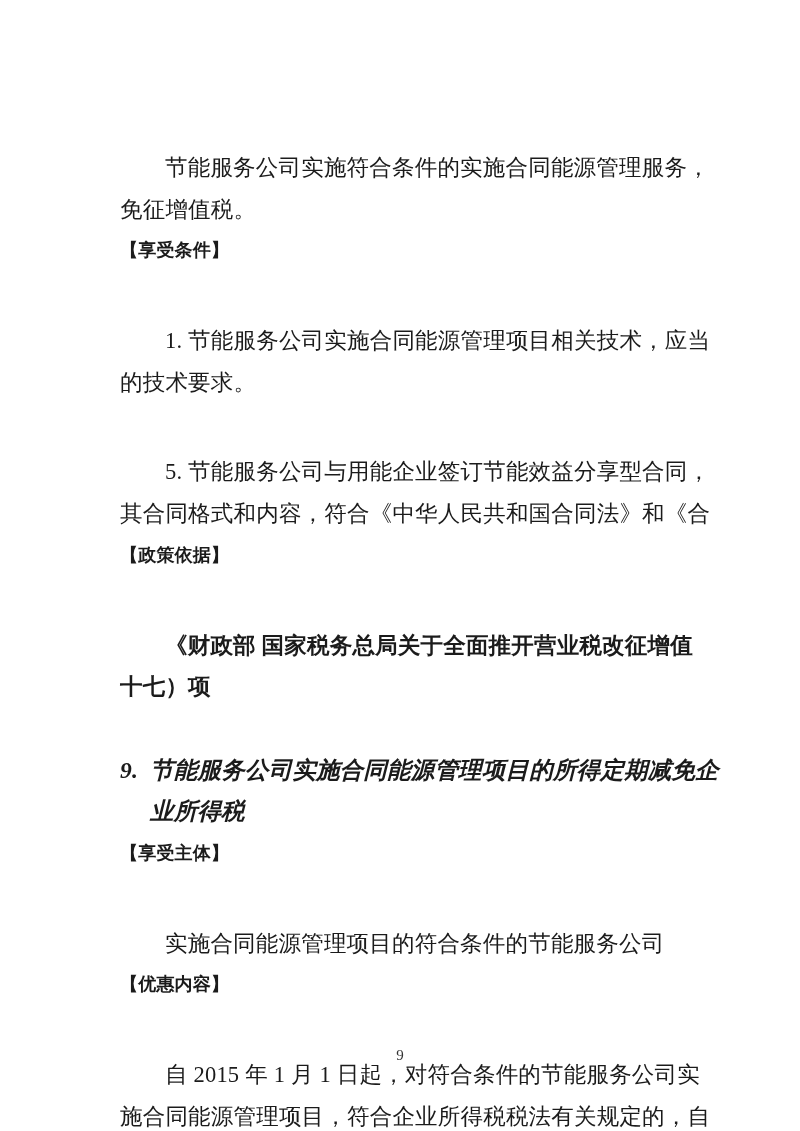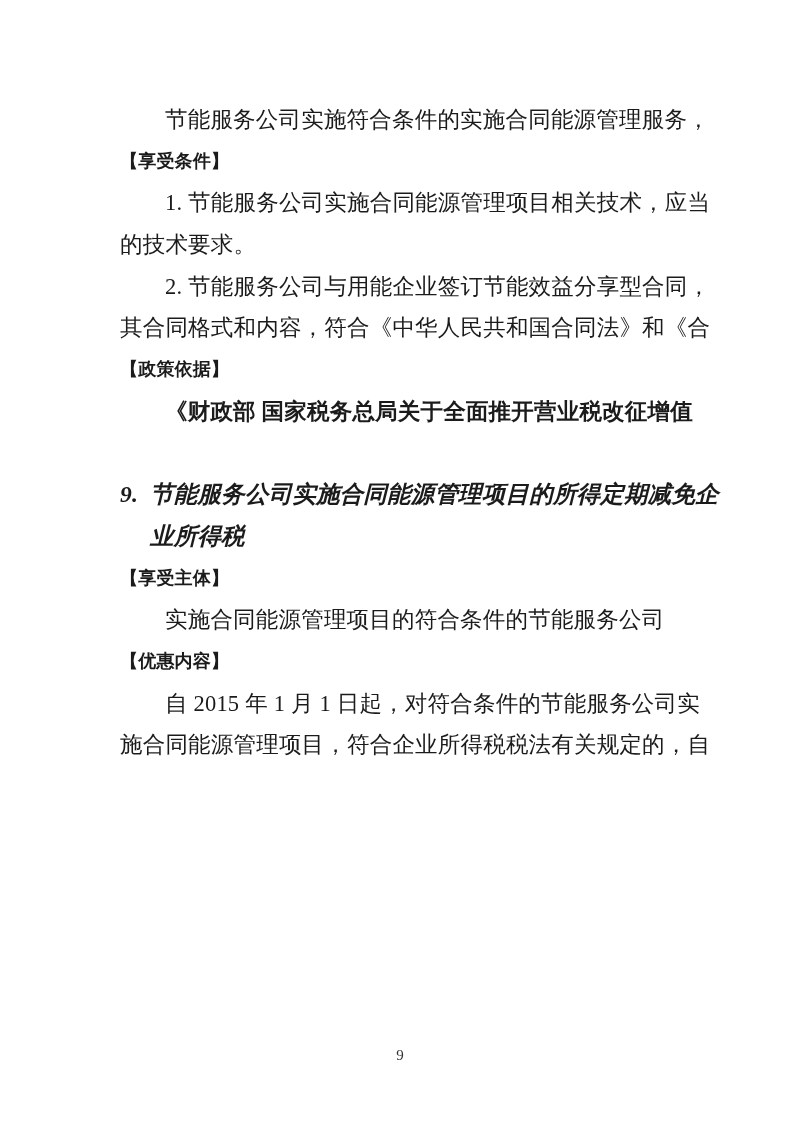--- a/index.html
+++ b/index.html
@@ -20,21 +20,21 @@
     left: 120px; top: 99px;
     width: 566px;
   }
   .line {
     height: 41.7px;
     line-height: 41.7px;
     font-size: 22.5px;
     white-space: nowrap;
     letter-spacing: 0.2px;
   }
-  .indent { text-indent: 45px; }
+  .indent { text-indent: 45px; margin-top: 48px; }
   .blank { height: 41.7px; }
   .bracket-header {
     font-weight: bold;
     font-family: "Liberation Sans", "DejaVu Sans", sans-serif;
     font-size: 18px;
   }
   .cite { font-weight: bold; }
   .heading {
     font-weight: bold;
     font-family: "Liberation Sans", "DejaVu Sans", sans-serif;
@@ -57,32 +57,34 @@
     color: #333333;
   }
 </style>
 </head>
 <body>
 
 <div class="page">
   <div class="content">
 
     <div class="line indent">节能服务公司实施符合条件的实施合同能源管理服务，</div>
+    <div class="line">免征增值税。</div>
 
     <div class="line bracket-header">【享受条件】</div>
 
     <div class="line indent">1. 节能服务公司实施合同能源管理项目相关技术，应当</div>
     <div class="line">的技术要求。</div>
 
-    <div class="line indent">2. 节能服务公司与用能企业签订节能效益分享型合同，</div>
+    <div class="line indent">5. 节能服务公司与用能企业签订节能效益分享型合同，</div>
     <div class="line">其合同格式和内容，符合《中华人民共和国合同法》和《合</div>
 
     <div class="line bracket-header">【政策依据】</div>
 
     <div class="line indent cite">《财政部 国家税务总局关于全面推开营业税改征增值</div>
+    <div class="line cite">十七）项</div>
 
     <div class="line blank"></div>
 
     <div class="line heading"><span class="h-num">9.</span><span>节能服务公司实施合同能源管理项目的所得定期减免企</span></div>
     <div class="line heading hang">业所得税</div>
 
     <div class="line bracket-header">【享受主体】</div>
     <div class="line indent">实施合同能源管理项目的符合条件的节能服务公司</div>
 
     <div class="line bracket-header">【优惠内容】</div>

